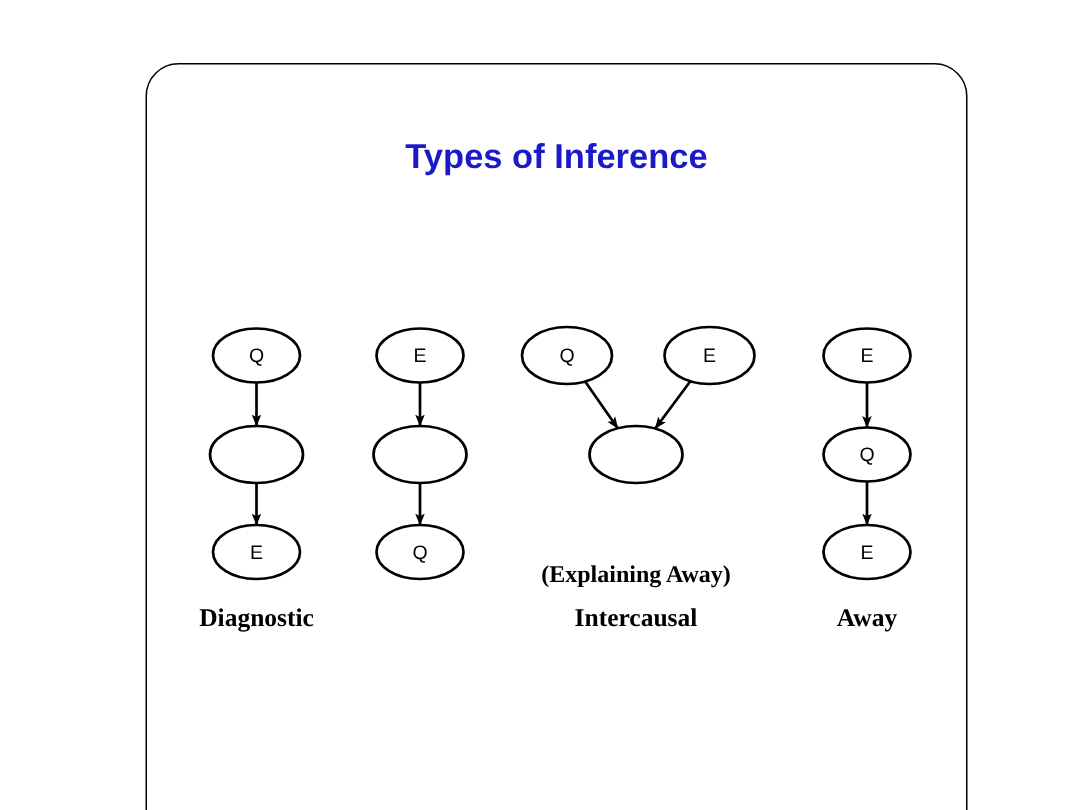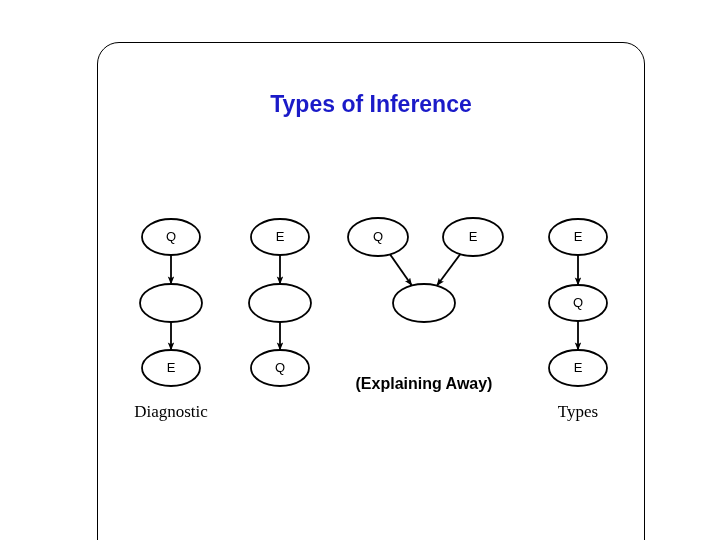--- a/index.html
+++ b/index.html
@@ -58,31 +58,31 @@
     top: 0;
     width: 720px;
     height: 540px;
   }
 
   .col-caption {
     position: absolute;
     text-align: center;
     color: #000000;
     font-family: "Liberation Serif", serif;
-    font-weight: normal;
+    font-weight: bold;
     font-size: 17px;
     line-height: 20px;
     white-space: nowrap;
   }
 
   .aside-note {
     position: absolute;
     text-align: center;
     color: #000000;
-    font-family: Liberation Sans, sans-serif;
+    font-family: Liberation Serif, serif;
     font-weight: bold;
     font-size: 16px;
     line-height: 19px;
     white-space: nowrap;
   }
 
   .node-label {
     font-family: "Liberation Sans", sans-serif;
     font-size: 13px;
     fill: #000000;
@@ -158,15 +158,16 @@
           <text x="578" y="304" class="node-label">Q</text>
         </g>
         <g>
           <ellipse cx="578" cy="368" rx="29" ry="18" fill="#ffffff" stroke="#000000" stroke-width="1.8"></ellipse>
           <text x="578" y="369" class="node-label">E</text>
         </g>
       </g>
   </svg>
 
 <div class="col-caption" style="left: 61px; top: 402px; width: 220px;">Diagnostic</div>
+    <div class="col-caption" style="left: 314px; top: 402px; width: 220px;">Intercausal</div>
     <div class="aside-note" style="left: 314px; top: 374px; width: 220px;">(Explaining Away)</div>
-    <div class="col-caption" style="left: 468px; top: 402px; width: 220px;">Types</div>
+    <div class="col-caption" style="left: 468px; top: 402px; width: 220px;">Away</div>
   </div>
 
 </body></html>

